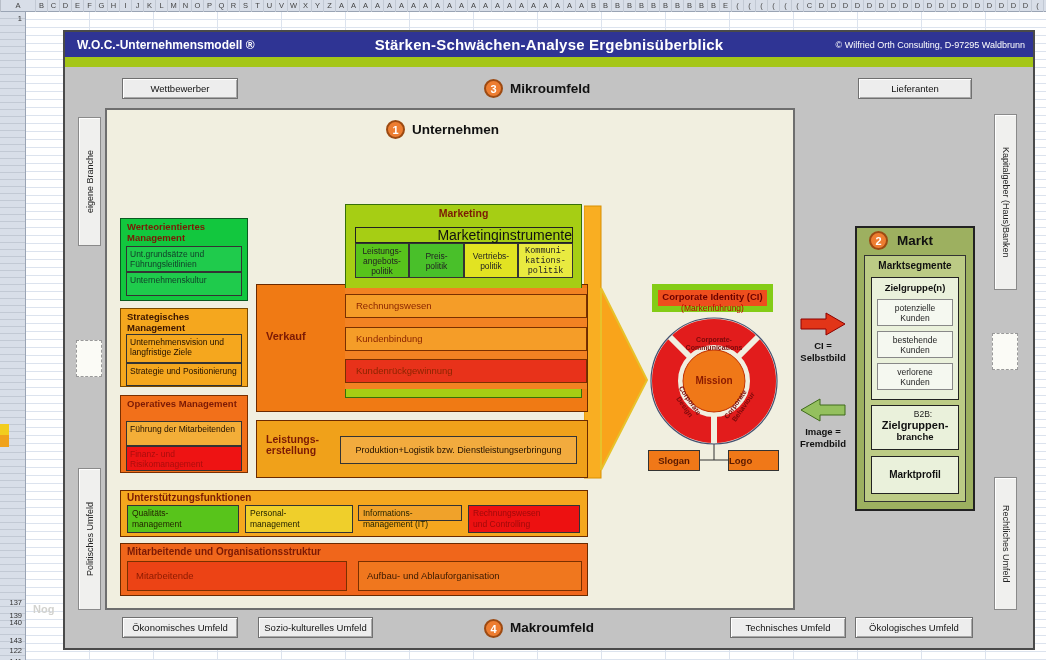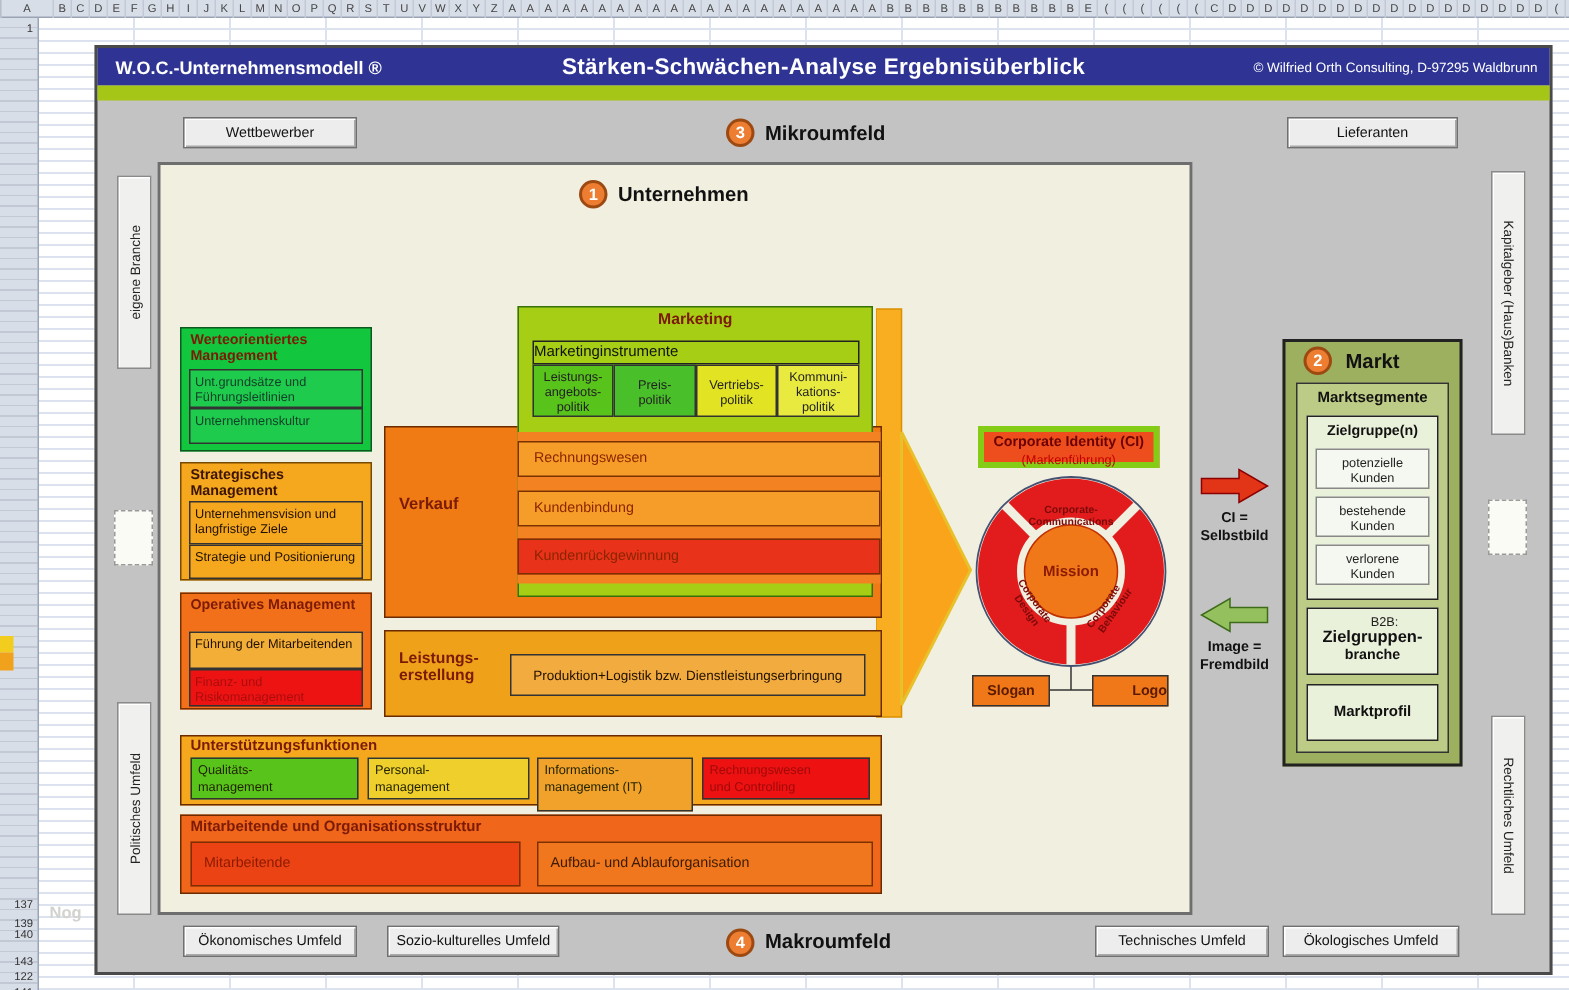--- a/index.html
+++ b/index.html
@@ -223,44 +223,44 @@
 
 <svg class="abs" style="left:584px;top:204px;" width="66" height="276">
   <rect x="0" y="2" width="17" height="272" fill="#F9AE22" stroke="#D89000" stroke-width="1"></rect>
   <polygon points="17,84 63,176 17,266" fill="#F9A41B" stroke="#E8C12A" stroke-width="2"></polygon>
 </svg>
 
 <div class="abs" style="left:256px;top:284px;width:332px;height:128px;background:#F07A14;border:1px solid #6B2A00;"></div>
 
 <div class="abs" style="left:345px;top:204px;width:237px;height:194px;background:#A6CE14;border:1px solid #36700A;"></div>
 <div class="abs boxtitle maroon" style="left:345px;top:208px;width:237px;text-align:center;font-size:10.5px;">Marketing</div>
-<div class="abs" style="left:355px;top:227px;width:218px;height:16px;background:#A6CE14;border:1px solid #222;font-size:10px;line-height:14px;text-align:left;color:#111;">Marketinginstrumente</div>
+<div class="abs" style="left:355px;top:227px;width:218px;height:16px;background:#A6CE14;border:1px solid #222;font-size:14px;line-height:14px;text-align:right;color:#111;">Marketinginstrumente</div>
 <div class="abs mcell" style="left: 355px; top: 243px; width: 54px; height: 35px; background: rgb(87, 195, 27);">Leistungs-
 angebots-
 politik</div>
 <div class="abs mcell" style="left: 409px; top: 243px; width: 55px; height: 35px; background: rgb(73, 192, 42);">Preis-
 politik</div>
 <div class="abs mcell" style="left: 464px; top: 243px; width: 54px; height: 35px; background: rgb(226, 227, 34);">Vertriebs-
 politik</div>
-<div class="abs mcell" style="left: 518px; top: 243px; width: 55px; height: 35px; background: rgb(233, 234, 64);">Kommuni-
+<div class="abs mcell" style="left: 518px; top: 243px; width: 55px; height: 35px; background: rgb(233, 234, 64); font-family: Liberation Mono, monospace;">Kommuni-
 kations-
 politik</div>
 
 <div class="abs boxtitle maroon" style="left:266px;top:331px;font-size:11px;">Verkauf</div>
 <div class="abs" style="left:345px;top:288px;width:242px;height:101px;background:#F28222;"></div>
 <div class="abs vbar" style="left: 345px; top: 294px; width: 242px; height: 24px; background: rgb(245, 157, 40);">Rechnungswesen</div>
 <div class="abs vbar" style="left: 345px; top: 327px; width: 242px; height: 24px; background: rgb(245, 157, 40);">Kundenbindung</div>
 <div class="abs vbar" style="left: 345px; top: 359px; width: 242px; height: 24px; background: rgb(232, 50, 26);">Kundenrückgewinnung</div>
 
 <div class="abs" style="left:256px;top:420px;width:332px;height:58px;background:#F0A11A;border:1px solid #6B2A00;"></div>
 <div class="abs boxtitle maroon pl" style="left:266px;top:434px;font-size:10.5px;">Leistungs-
 erstellung</div>
 <div class="abs" style="left:340px;top:436px;width:237px;height:28px;background:#F2AB3E;border:1px solid #333;font-size:9px;line-height:26px;text-align:center;color:#201000;">Produktion+Logistik  bzw. Dienstleistungserbringung</div>
 
-<div class="abs" style="left:652px;top:284px;width:121px;height:28px;background:#EE4E1D;border:4px solid #84cc16;text-align:center;">
+<div class="abs" style="left:652px;top:284px;width:121px;height:28px;background:#EE4E1D;border:6px solid #84cc16;text-align:center;">
   <div style="font-size:9.5px;font-weight:bold;color:#6B0000;line-height:12px;margin-top:1px;">Corporate Identity (CI)</div>
   <div style="font-size:8.5px;color:#C00000;line-height:10px;">(Markenführung)</div>
 </div>
 <svg class="abs" style="left:648px;top:314px;" width="132" height="160">
   <line x1="66" y1="130" x2="66" y2="146" stroke="#333" stroke-width="1"></line>
   <line x1="52" y1="146" x2="80" y2="146" stroke="#333" stroke-width="1"></line>
   <circle cx="66" cy="67" r="48" fill="none" stroke="#E21C1C" stroke-width="28"></circle>
   <line x1="66" y1="67" x2="110.5" y2="22.5" stroke="#F1EFE0" stroke-width="6"></line>
   <line x1="66" y1="67" x2="21.5" y2="22.5" stroke="#F1EFE0" stroke-width="6"></line>
   <line x1="66" y1="67" x2="66" y2="130" stroke="#F1EFE0" stroke-width="6"></line>
@@ -273,21 +273,21 @@
     <tspan class="segtxt" x="38" y="88">Corporate</tspan>
     <tspan class="segtxt" x="38" y="96">Design</tspan>
   </text>
   <text transform="rotate(-55 94 92)">
     <tspan class="segtxt" x="94" y="88">Corporate</tspan>
     <tspan class="segtxt" x="94" y="96">Behaviour</tspan>
   </text>
   <text x="66" y="70" text-anchor="middle" font-size="10" font-weight="bold" fill="#8B1A00">Mission</text>
 </svg>
 <div class="abs" style="left:648px;top:450px;width:52px;height:21px;background:#F07818;border:1px solid #333;font-size:9.5px;line-height:19px;text-align:center;color:#5A1A00;font-weight:bold;">Slogan</div>
-<div class="abs" style="left:728px;top:450px;width:51px;height:21px;background:#F07818;border:1px solid #333;font-size:9.5px;line-height:19px;text-align:right;color:#5A1A00;font-weight:bold;">Logo</div>
+<div class="abs" style="left:728px;top:450px;width:51px;height:21px;background:#F07818;border:1px solid #333;font-size:9.5px;line-height:19px;text-align:left;color:#5A1A00;font-weight:bold;">Logo</div>
 
 <svg class="abs" style="left:798px;top:310px;" width="50" height="28">
   <polygon points="3,9 28,9 28,3 47,14 28,25 28,19 3,19" stroke="#8B0000" stroke-width="1" fill="#E23518"></polygon>
 </svg>
 <div class="abs midlbl" style="left:792px;top:340px;width:62px;">CI =
 Selbstbild</div>
 <svg class="abs" style="left:798px;top:396px;" width="50" height="28">
   <polygon points="47,9 22,9 22,3 3,14 22,25 22,19 47,19" stroke="#3E6B1A" stroke-width="1" fill="#94C05E"></polygon>
 </svg>
 <div class="abs midlbl" style="left:790px;top:426px;width:66px;">Image =
@@ -312,21 +312,21 @@
   <div style="font-size:9.5px;font-weight:bold;color:#111;">branche</div>
 </div>
 <div class="abs lightbox" style="left:871px;top:456px;width:88px;height:38px;font-size:10px;font-weight:bold;color:#111;text-align:center;line-height:36px;">Marktprofil</div>
 
 <div class="abs" style="left:120px;top:490px;width:468px;height:47px;background:#F5A71E;border:1px solid #6B2A00;"></div>
 <div class="abs boxtitle maroon" style="left:127px;top:492px;font-size:10px;">Unterstützungsfunktionen</div>
 <div class="abs spcell" style="left: 127px; top: 505px; width: 112px; height: 28px; background: rgb(88, 196, 27);">Qualitäts-
 management</div>
 <div class="abs spcell" style="left: 245px; top: 505px; width: 108px; height: 28px; background: rgb(239, 207, 43);">Personal-
 management</div>
-<div class="abs spcell" style="left: 358px; top: 505px; width: 104px; height: 36px; background: rgb(240, 162, 42);">Informations-
+<div class="abs spcell" style="left: 358px; top: 505px; width: 104px; height: 16px; background: rgb(240, 162, 42);">Informations-
 management (IT)</div>
 <div class="abs spcell" style="left: 468px; top: 505px; width: 112px; height: 28px; color: rgb(160, 10, 10); background: rgb(237, 17, 17);">Rechnungswesen
 und Controlling</div>
 
 <div class="abs" style="left:120px;top:543px;width:468px;height:53px;background:#F0661B;border:1px solid #6B2A00;"></div>
 <div class="abs boxtitle maroon" style="left:127px;top:546px;font-size:10px;">Mitarbeitende und Organisationsstruktur</div>
 <div class="abs ocell" style="left: 127px; top: 561px; width: 220px; height: 30px; color: rgb(139, 26, 0); background: rgb(236, 67, 21);">Mitarbeitende</div>
 <div class="abs ocell" style="left: 358px; top: 561px; width: 224px; height: 30px; color: rgb(58, 26, 0); background: rgb(240, 119, 30);">Aufbau- und  Ablauforganisation</div>
 
 <div class="abs btn" style="left:122px;top:617px;width:116px;height:21px;line-height:20px;">Ökonomisches Umfeld</div>

